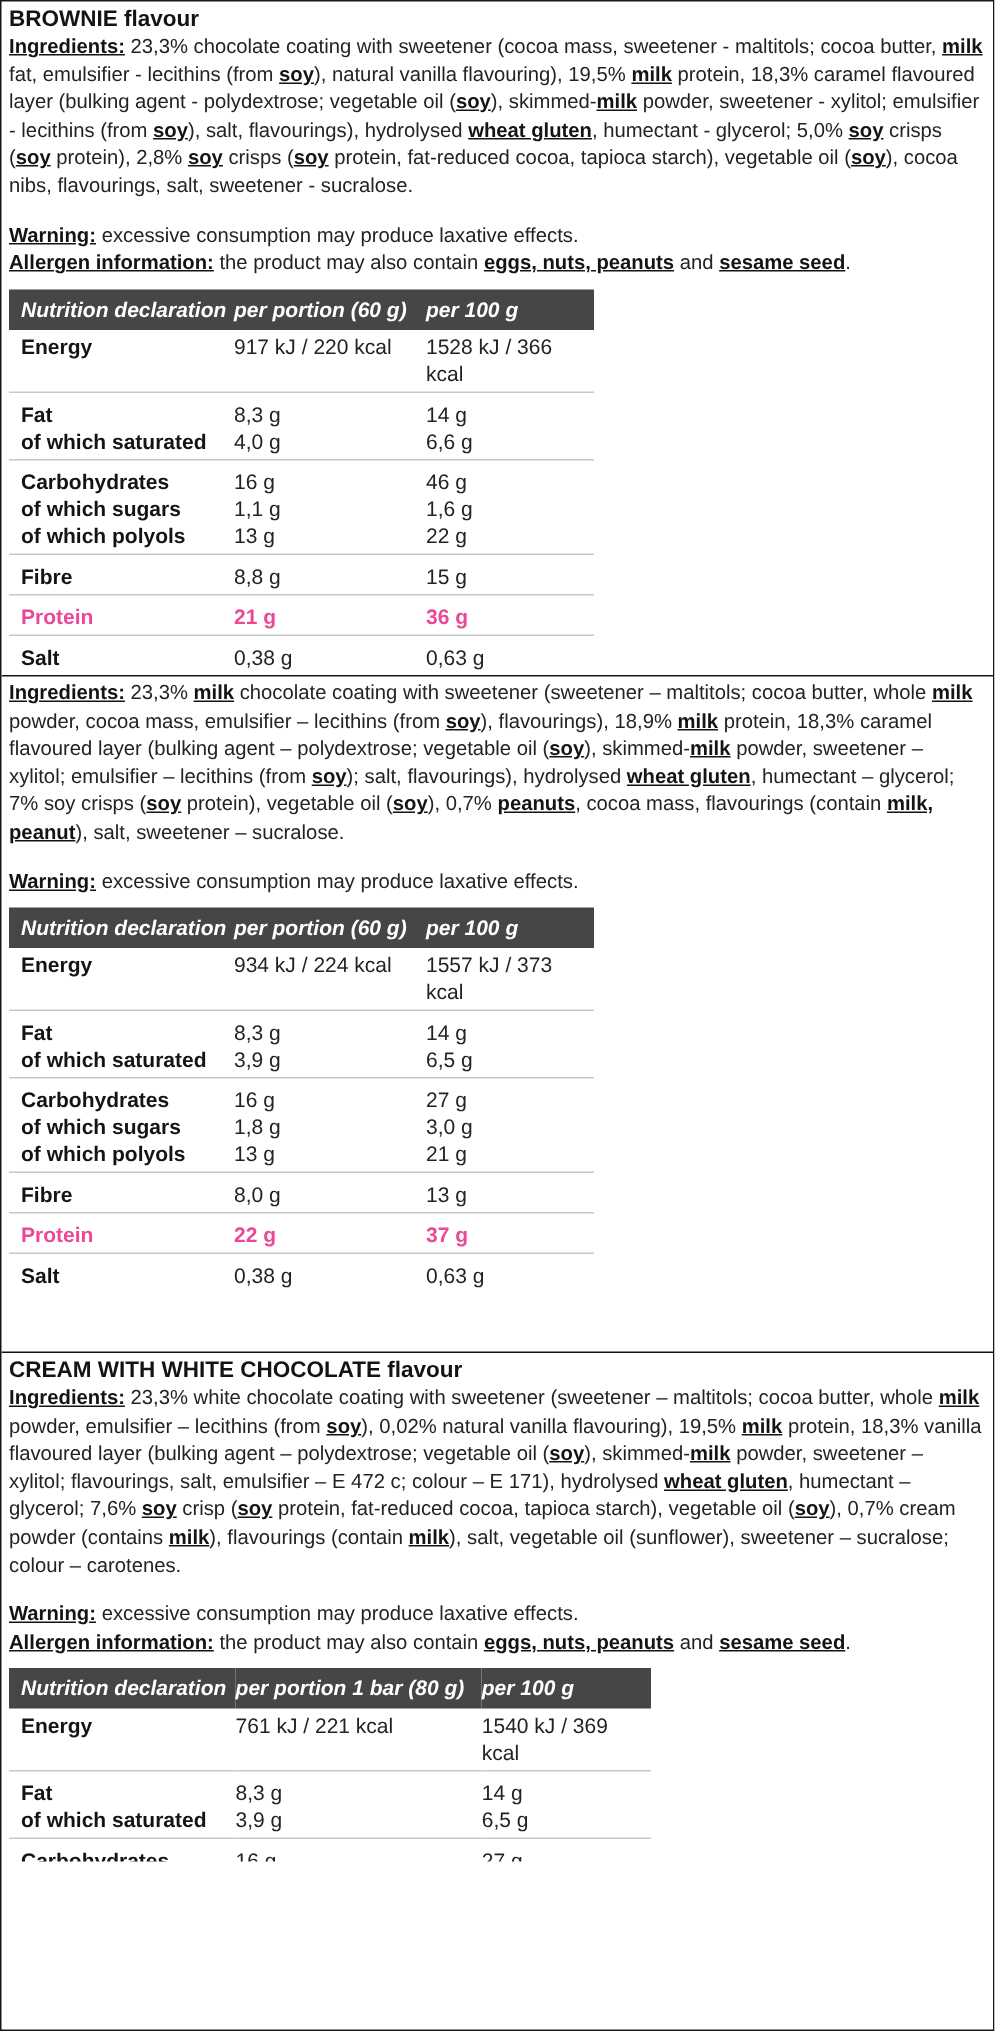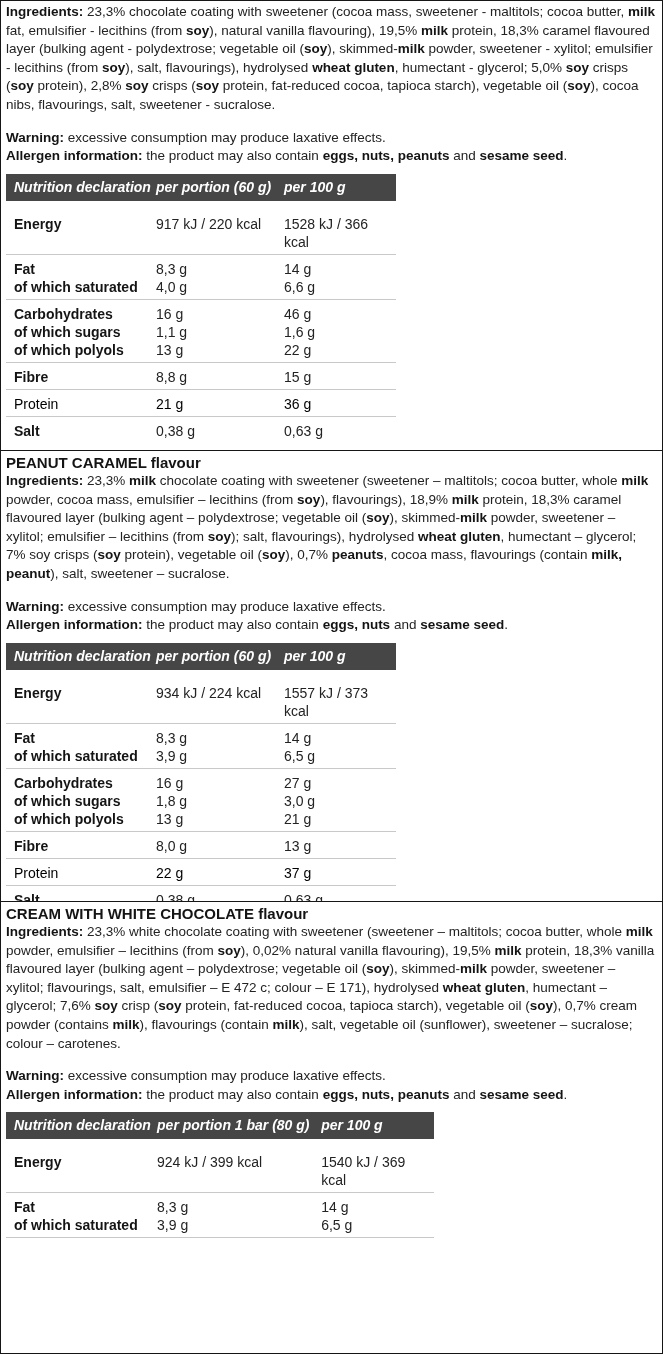--- a/index.html
+++ b/index.html
@@ -12,49 +12,50 @@
   section.flavour{
     box-sizing:border-box;overflow:hidden;
     padding:2px 6px 0 5px;
   }
   section.flavour + section.flavour{border-top:1px solid #161616;}
   section.flavour:nth-of-type(1){height:449px;}
   section.flavour:nth-of-type(2){height:451px;}
   section.flavour:nth-of-type(3){height:340px;}
   .title{margin:0;font-size:15px;font-weight:700;line-height:19px;color:#141414;}
   .para{margin:0;font-size:13.5px;line-height:18.6px;color:#232323;}
-  .para b{color:#141414;}
+  .para b{color:#141414;text-decoration:underline;}
   .warning{margin-top:14px;}
   .allergen{margin-top:0;}
   table.ntable{
     border-collapse:collapse;table-layout:fixed;
     width:390px;margin-top:8px;font-size:14px;
   }
   table.ntable.wide{width:428px;}
   table.ntable col.c1{width:150px;}
   table.ntable col.c2{width:128px;}
   table.ntable col.c3{width:112px;}
   table.ntable.wide col.c2{width:163px;}
   table.ntable th{
     background:#464646;color:#ffffff;text-align:left;
     font-weight:700;padding:4px 0 5px 0;line-height:18px;font-size:14px;font-style:italic;
   }
   table.ntable th:first-child, table.ntable td:first-child{padding-left:8px;}
   table.ntable td{padding:0;line-height:18px;vertical-align:top;color:#232323;}
   table.ntable td:first-child{font-weight:700;color:#141414;}
-  table.ntable tbody tr:first-child td{padding-top:14px;}
+  table.ntable tbody tr:first-child td{padding-top:2px;}
   table.ntable tr.sep td{border-top:1px solid #c9c9c9;padding-top:5px;}
   table.ntable tr.ge td{padding-bottom:3px;}
-  table.ntable tr.boldvals td{font-weight:400;color:#000000;}
+  table.ntable tr.boldvals td{font-weight:700;color:#ec4899;}
 </style>
 </head>
 <body>
 
 <div class="page" id="sections-root">
   <section class="flavour">
+    <h2 class="title">BROWNIE flavour</h2>
     <p class="para"><b>Ingredients:</b><span><span> 23,3% chocolate coating with sweetener (cocoa mass, sweetener - maltitols; cocoa butter, </span><b>milk</b><span> fat, emulsifier - lecithins (from </span><b>soy</b><span>), natural vanilla flavouring), 19,5% </span><b>milk</b><span> protein, 18,3% caramel flavoured layer (bulking agent - polydextrose; vegetable oil (</span><b>soy</b><span>), skimmed-</span><b>milk</b><span> powder, sweetener - xylitol; emulsifier - lecithins (from </span><b>soy</b><span>), salt, flavourings), hydrolysed </span><b>wheat gluten</b><span>, humectant - glycerol; 5,0% </span><b>soy</b><span> crisps (</span><b>soy</b><span> protein), 2,8% </span><b>soy</b><span> crisps (</span><b>soy</b><span> protein, fat-reduced cocoa, tapioca starch), vegetable oil (</span><b>soy</b><span>), cocoa nibs, flavourings, salt, sweetener - sucralose.</span></span></p>
     <p class="para warning"><b>Warning:</b> <span>excessive consumption may produce laxative effects.</span></p>
     <p class="para allergen"><b>Allergen information:</b><span><span> the product may also contain </span><b>eggs, nuts, peanuts</b><span> and </span><b>sesame seed</b><span>.</span></span></p>
     <table class="ntable">
       <colgroup>
         <col class="c1">
           <col class="c2">
           <col class="c3">
       </colgroup>
       <thead>
@@ -116,24 +117,22 @@
   <tr class="sep ge">
     <td>Salt</td>
     <td>0,38 g</td>
     <td>0,63 g</td>
   </tr>
 </tbody>
     </table>
   </section>
 
   <section class="flavour">
-    <h2 class="title">PEANUT CARAMEL flavour</h2>
     <p class="para"><b>Ingredients:</b><span><span> 23,3% </span><b>milk</b><span> chocolate coating with sweetener (sweetener – maltitols; cocoa butter, whole </span><b>milk</b><span> powder, cocoa mass, emulsifier – lecithins (from </span><b>soy</b><span>), flavourings), 18,9% </span><b>milk</b><span> protein, 18,3% caramel flavoured layer (bulking agent – polydextrose; vegetable oil (</span><b>soy</b><span>), skimmed-</span><b>milk</b><span> powder, sweetener – xylitol; emulsifier – lecithins (from </span><b>soy</b><span>); salt, flavourings), hydrolysed </span><b>wheat gluten</b><span>, humectant – glycerol; 7% soy crisps (</span><b>soy</b><span> protein), vegetable oil (</span><b>soy</b><span>), 0,7% </span><b>peanuts</b><span>, cocoa mass, flavourings (contain </span><b>milk, peanut</b><span>), salt, sweetener – sucralose.</span></span></p>
     <p class="para warning"><b>Warning:</b> <span>excessive consumption may produce laxative effects.</span></p>
-    <p class="para allergen"><b>Allergen information:</b><span><span> the product may also contain </span><b>eggs, nuts</b><span> and </span><b>sesame seed</b><span>.</span></span></p>
     <table class="ntable">
       <colgroup>
         <col class="c1">
           <col class="c2">
           <col class="c3">
       </colgroup>
       <thead>
         <tr>
           <th>Nutrition declaration</th>
           <th>per portion (60 g)</th>
@@ -212,21 +211,21 @@
       <thead>
         <tr>
           <th>Nutrition declaration</th>
           <th>per portion 1 bar (80 g)</th>
           <th>per 100 g</th>
         </tr>
       </thead>
       <tbody>
   <tr class="ge">
     <td>Energy</td>
-    <td>924 kJ / 399 kcal</td>
+    <td>761 kJ / 221 kcal</td>
     <td>1540 kJ / 369 kcal</td>
   </tr>
 
   <tr class="sep">
     <td>Fat</td>
     <td>8,3 g</td>
     <td>14 g</td>
   </tr>
 
   <tr class="ge">

